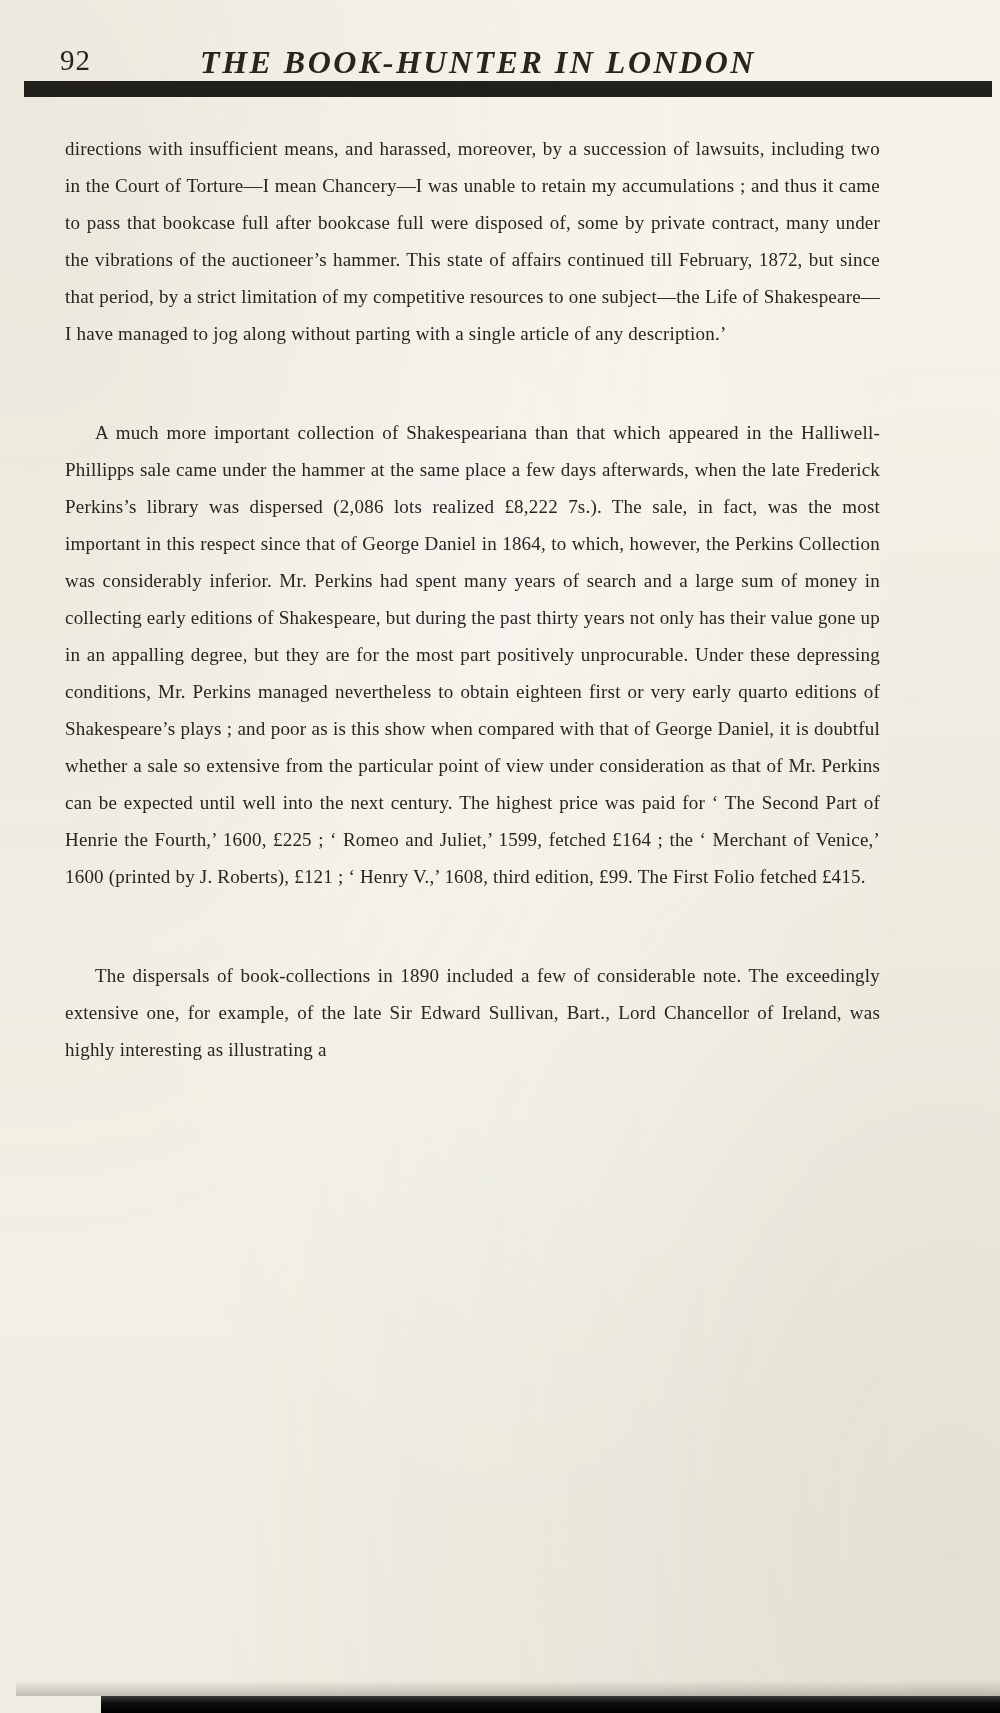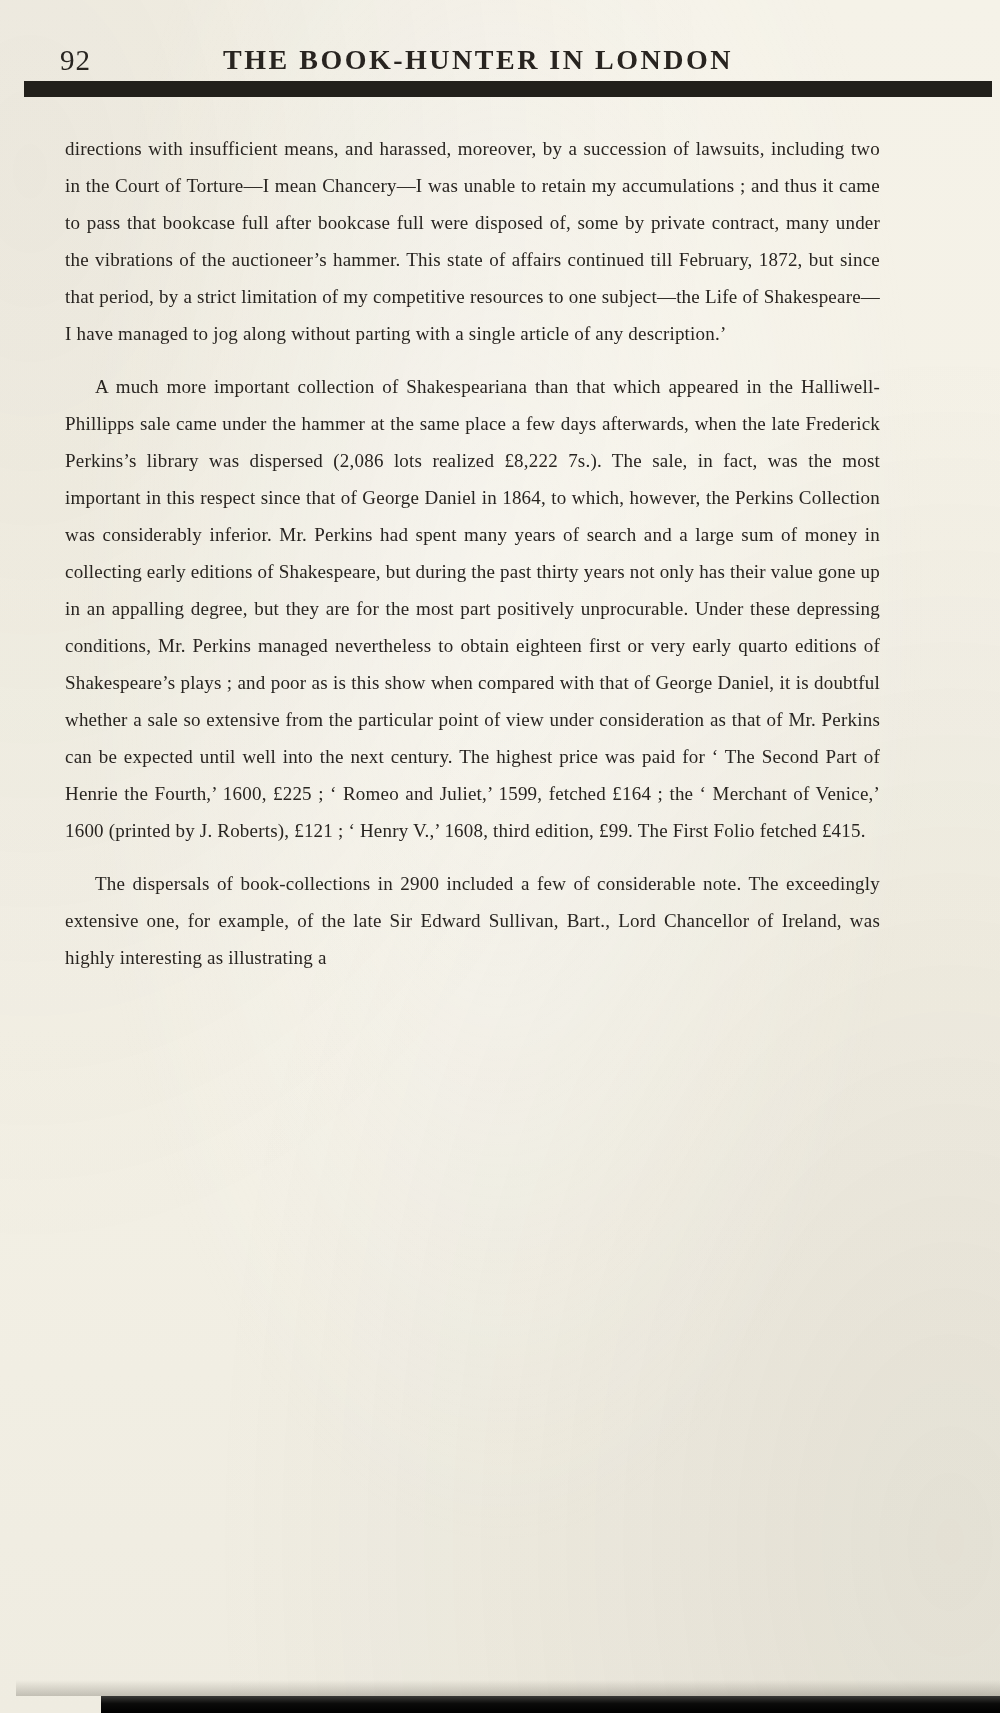--- a/index.html
+++ b/index.html
@@ -42,22 +42,23 @@
     font-size: 29px;
     letter-spacing: 1px;
   }
 
   .running-title {
     position: absolute;
     left: 0;
     right: 60px;
     top: 12px;
     text-align: center;
+    font-style: italic;
     font-weight: bold;
-    font-size: 28px;
+    font-size: 32px;
     letter-spacing: 2.5px;
     white-space: nowrap;
   }
 
   .header-rule {
     position: absolute;
     left: 0;
     right: 0;
     top: 57px;
     height: 3px;
@@ -73,20 +74,21 @@
     text-align: justify;
     letter-spacing: 0.2px;
   }
 
   .text-block p {
     margin: 0;
   }
 
   .text-block p.indented {
     text-indent: 30px;
+    margin-top: 46px;
   }
 
   
   .scan-edge-bottom {
     position: absolute;
     left: 85px;
     right: 0;
     bottom: 0;
     height: 17px;
     background: linear-gradient(180deg, #3a3a38 0%, #0b0b0a 45%, #000 100%);
@@ -108,19 +110,19 @@
 
   <div class="running-header">
     <span class="page-number">92</span>
     <span class="running-title">THE BOOK-HUNTER IN LONDON</span>
     <div class="header-rule"></div>
   </div>
 
   <div class="text-block">
     <p>directions with insufficient means, and harassed, moreover, by a succession of lawsuits, including two in the Court of Torture—I mean Chancery—I was unable to retain my accumulations ; and thus it came to pass that bookcase full after bookcase full were disposed of, some by private contract, many under the vibrations of the auctioneer’s hammer. This state of affairs continued till February, 1872, but since that period, by a strict limitation of my competitive resources to one subject—the Life of Shakespeare—I have managed to jog along without parting with a single article of any description.’</p>
     <p class="indented">A much more important collection of Shakespeariana than that which appeared in the Halliwell-Phillipps sale came under the hammer at the same place a few days afterwards, when the late Frederick Perkins’s library was dispersed (2,086 lots realized £8,222 7s.).  The sale, in fact, was the most important in this respect since that of George Daniel in 1864, to which, however, the Perkins Collection was considerably inferior.  Mr. Perkins had spent many years of search and a large sum of money in collecting early editions of Shakespeare, but during the past thirty years not only has their value gone up in an appalling degree, but they are for the most part positively unprocurable.  Under these depressing conditions, Mr. Perkins managed nevertheless to obtain eighteen first or very early quarto editions of Shakespeare’s plays ; and poor as is this show when compared with that of George Daniel, it is doubtful whether a sale so extensive from the particular point of view under consideration as that of Mr. Perkins can be expected until well into the next century.  The highest price was paid for ‘ The Second Part of Henrie the Fourth,’ 1600, £225 ; ‘ Romeo and Juliet,’ 1599, fetched £164 ; the ‘ Merchant of Venice,’ 1600 (printed by J. Roberts), £121 ; ‘ Henry V.,’ 1608, third edition, £99. The First Folio fetched £415.</p>
-    <p class="indented">The dispersals of book-collections in 2900 included a few of considerable note.  The exceedingly extensive one, for example, of the late Sir Edward Sullivan, Bart., Lord Chancellor of Ireland, was highly interesting as illustrating a</p>
+    <p class="indented">The dispersals of book-collections in 1890 included a few of considerable note.  The exceedingly extensive one, for example, of the late Sir Edward Sullivan, Bart., Lord Chancellor of Ireland, was highly interesting as illustrating a</p>
   </div>
 
   <div class="scan-edge-bottom-fade"></div>
   <div class="scan-edge-bottom"></div>
 
 </div>
 
 </body></html>

